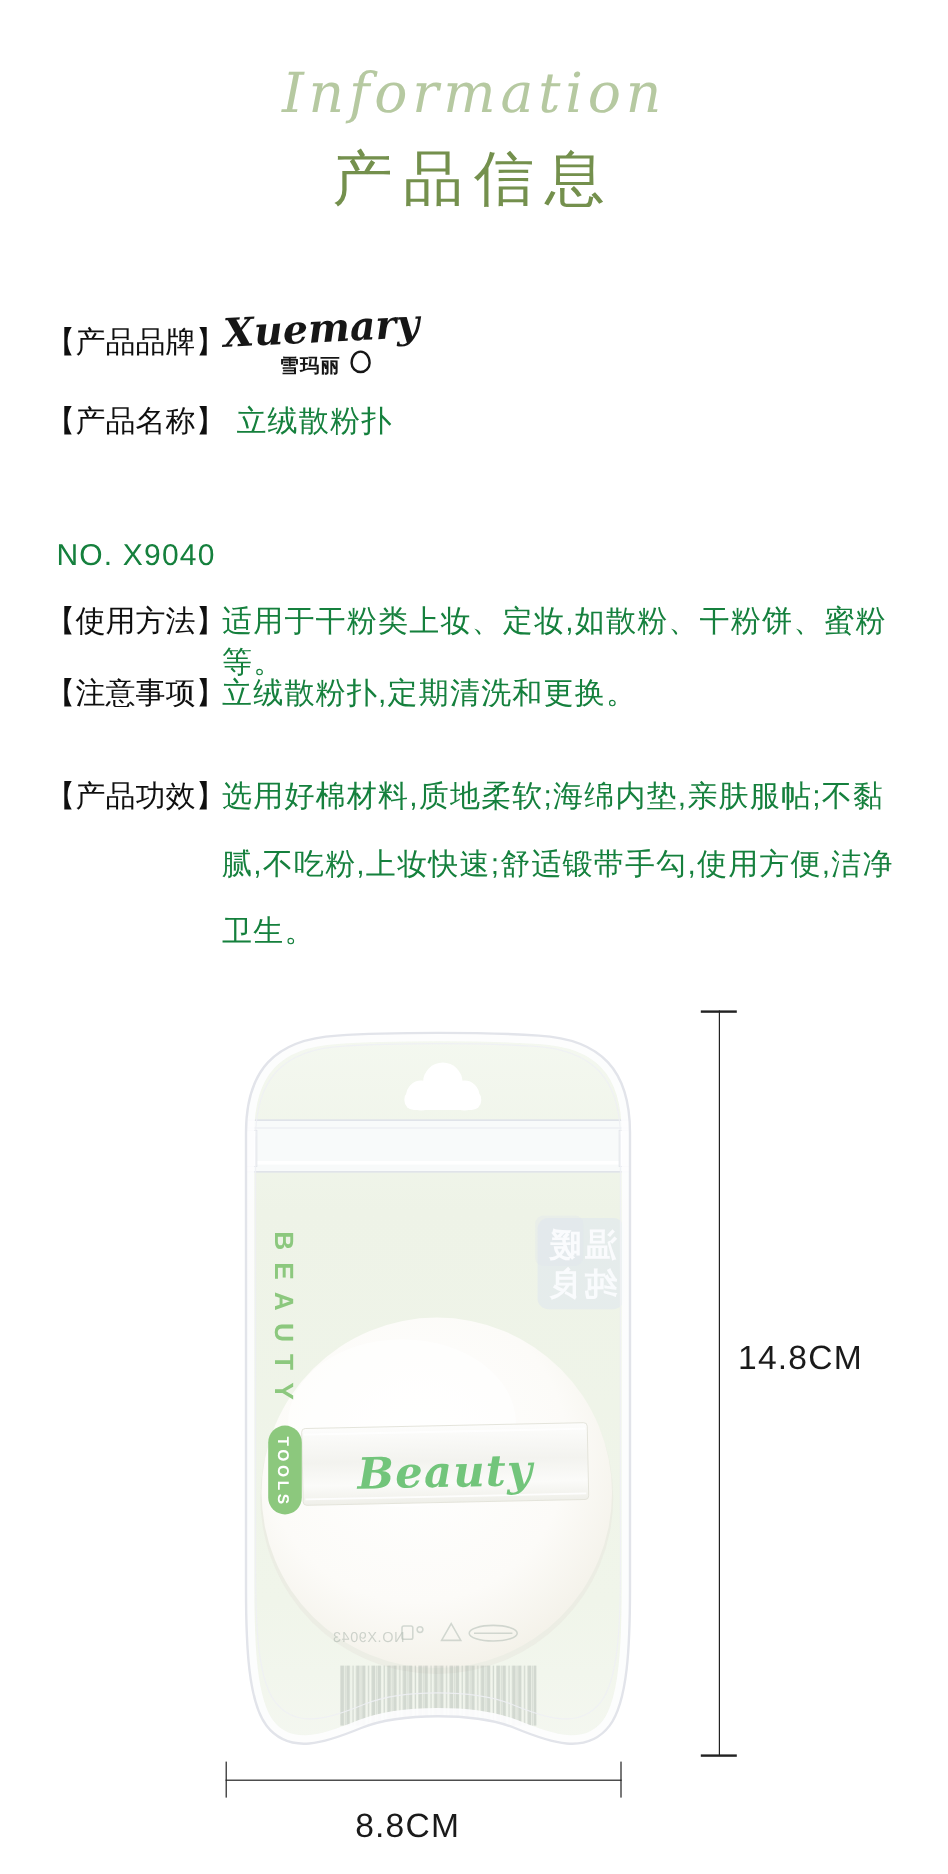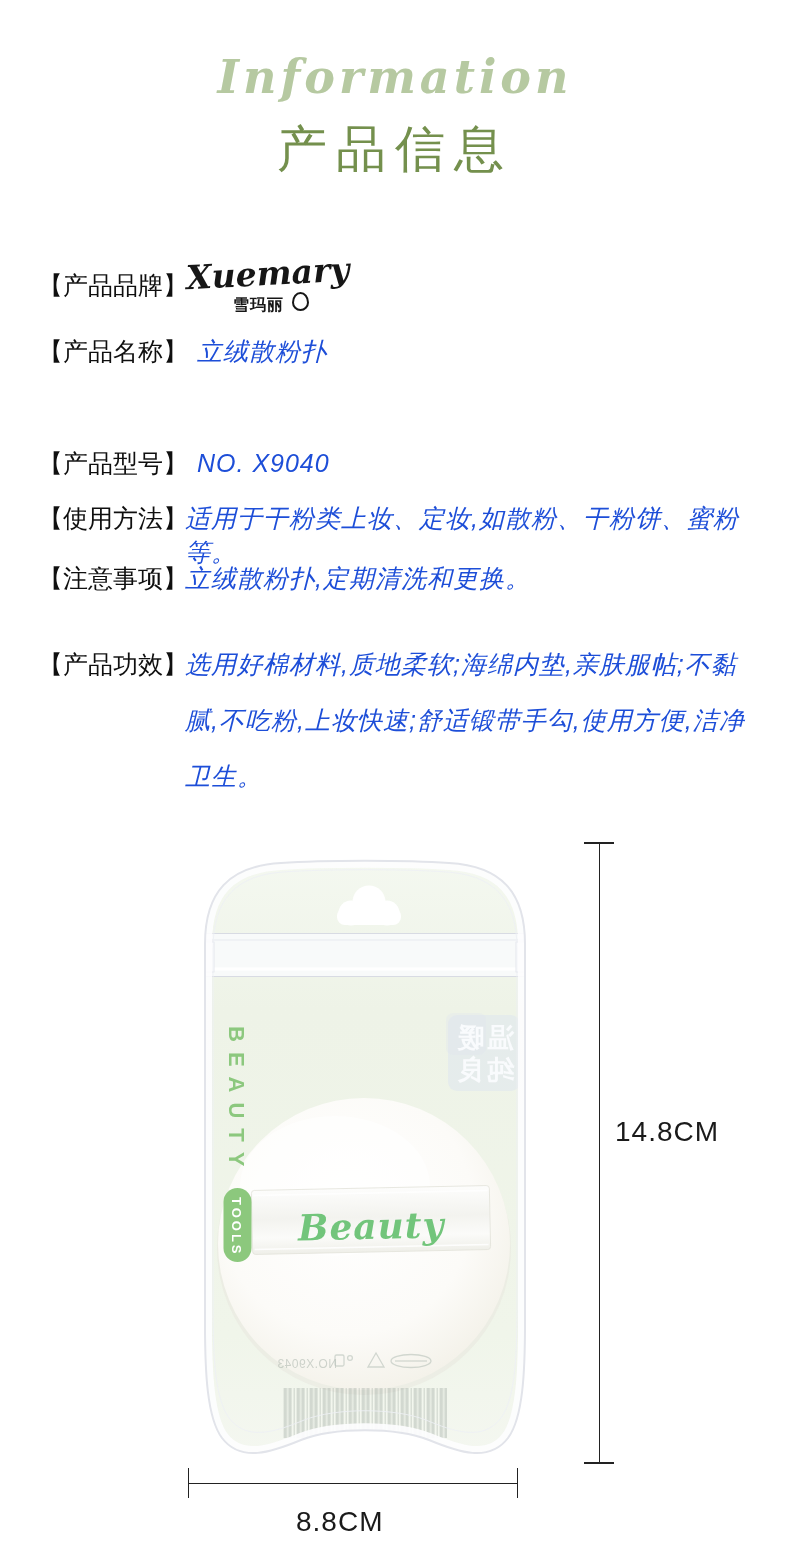--- a/index.html
+++ b/index.html
@@ -5,33 +5,33 @@
   html,body{margin:0;padding:0;background:#ffffff;}
   #page{
     position:relative;width:790px;height:1562px;background:#ffffff;overflow:hidden;
     font-family:"Liberation Sans",sans-serif;color:#222;
   }
   .abs{position:absolute;}
   
   #header-script{
     top:50px;left:0;width:100%;text-align:center;
     font-family:"DejaVu Serif",serif;font-style:italic;
-    font-size:46px;letter-spacing:4px;color:#b6c9a1;font-weight:700;
+    font-size:46px;letter-spacing:4px;color:#b6c9a1;font-weight:400;
   }
   #page-title{
     top:116px;left:0;width:100%;text-align:center;
     font-size:50px;font-weight:normal;color:#74904d;letter-spacing:9px;
   }
   
   .spec-row{left:38px;display:flex;align-items:flex-start;}
   .spec-label{
     flex:0 0 150px;font-size:25px;font-weight:normal;color:#0f0f0f;line-height:34px;white-space:nowrap;
   }
   .spec-value{
-    margin-left:-3px;font-size:25px;color:#1d4ed8;line-height:34px;letter-spacing:1px;width:580px;font-style:italic;
+    margin-left:-3px;font-size:25px;color:#15803d;line-height:34px;letter-spacing:1px;width:580px;
   }
   #row-effect .spec-value{line-height:56px;margin-top:-11px;}
   
   #brand-logo{left:183px;top:252px;width:160px;height:70px;}
   #brand-logo-script{
     position:absolute;left:3px;top:2px;
     font-family:"DejaVu Serif",serif;font-style:italic;font-weight:bold;
     font-size:33px;color:#161616;transform:rotate(-3deg);letter-spacing:0px;white-space:nowrap;
   }
   #brand-logo-chinese{
@@ -71,21 +71,20 @@
     <div id="brand-logo-ring"></div>
   </div>
 
   <div class="spec-row abs" style="top:334px">
     <div class="spec-label">【产品名称】</div>
     <div class="spec-value" style="margin-left:9px">立绒散粉扑</div>
   </div>
 
 
   <div class="spec-row abs" style="top:446px">
-    <div class="spec-label">【产品型号】</div>
     <div class="spec-value" style="margin-left:9px">NO. X9040</div>
   </div>
 
   <div class="spec-row abs" style="top:501px">
     <div class="spec-label">【使用方法】</div>
     <div class="spec-value">适用于干粉类上妆、定妆,如散粉、干粉饼、蜜粉等。</div>
   </div>
 
   <div class="spec-row abs" style="top:561px">
     <div class="spec-label">【注意事项】</div>

